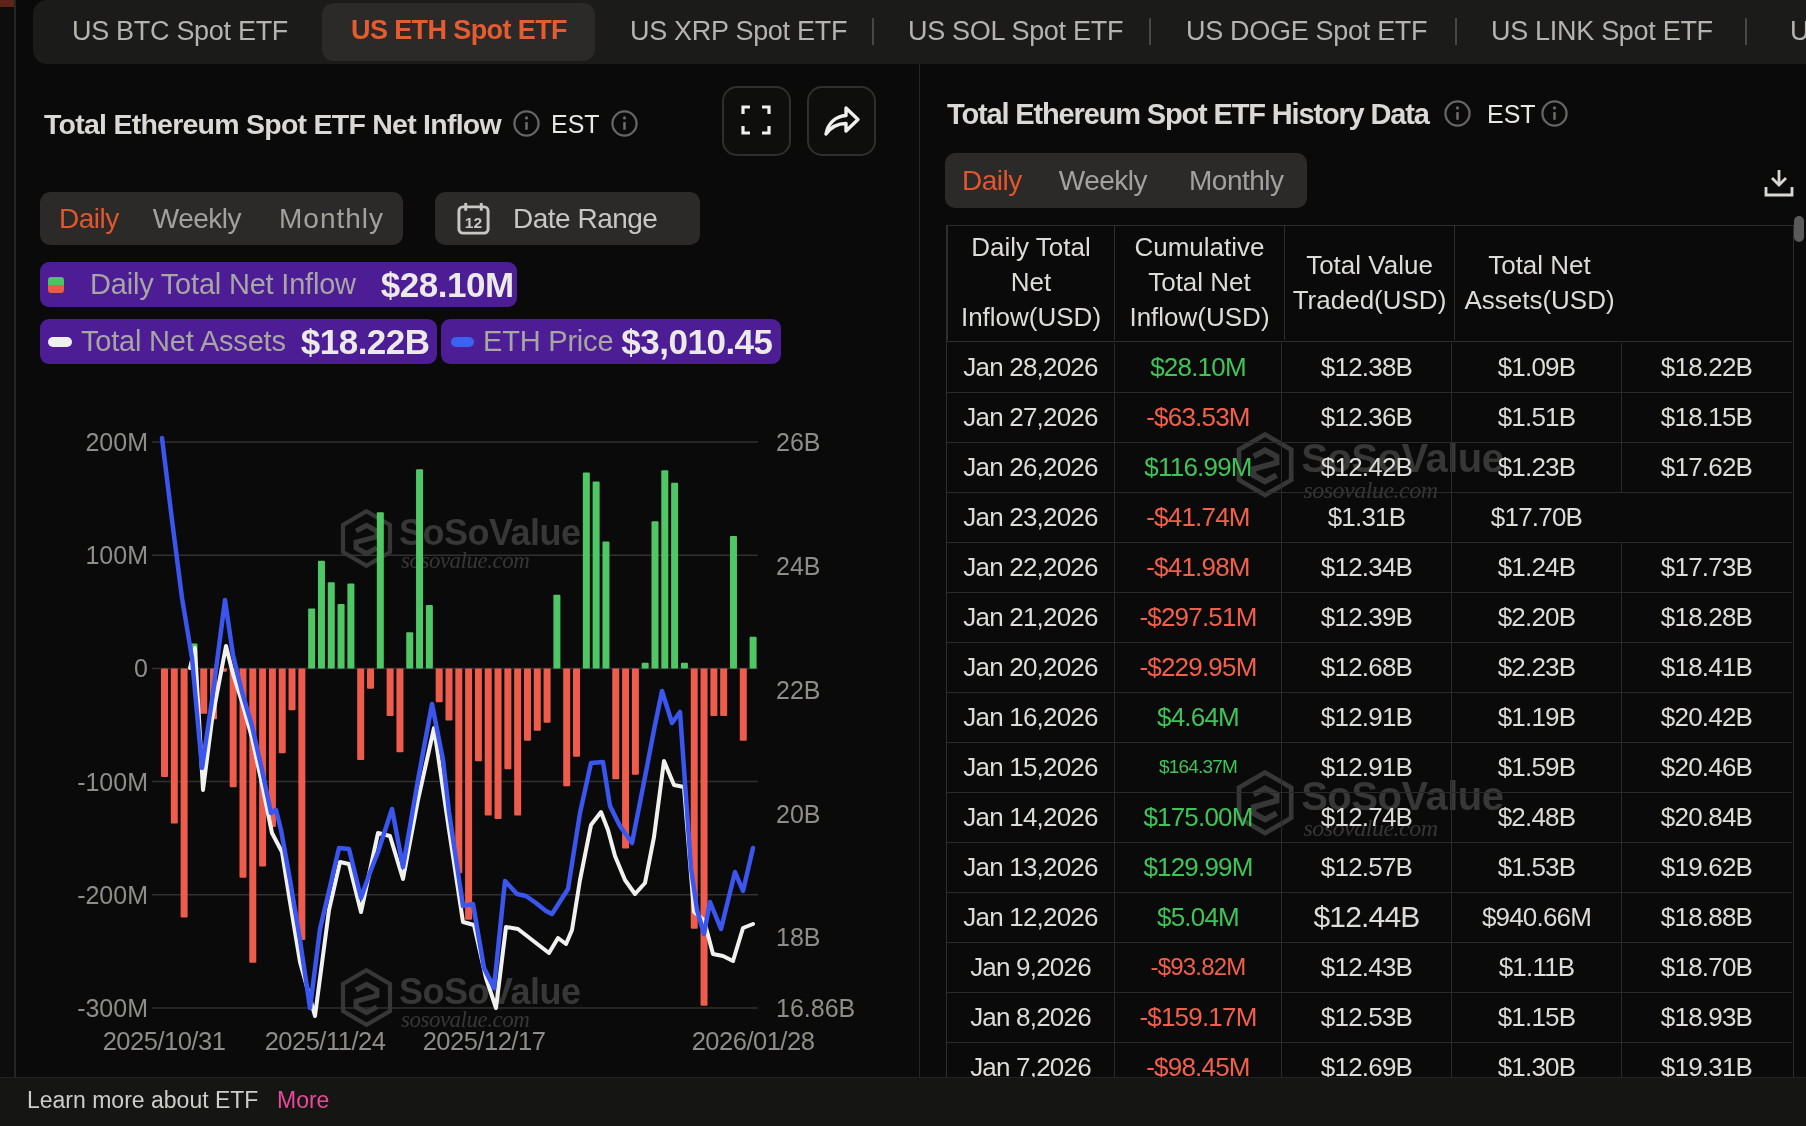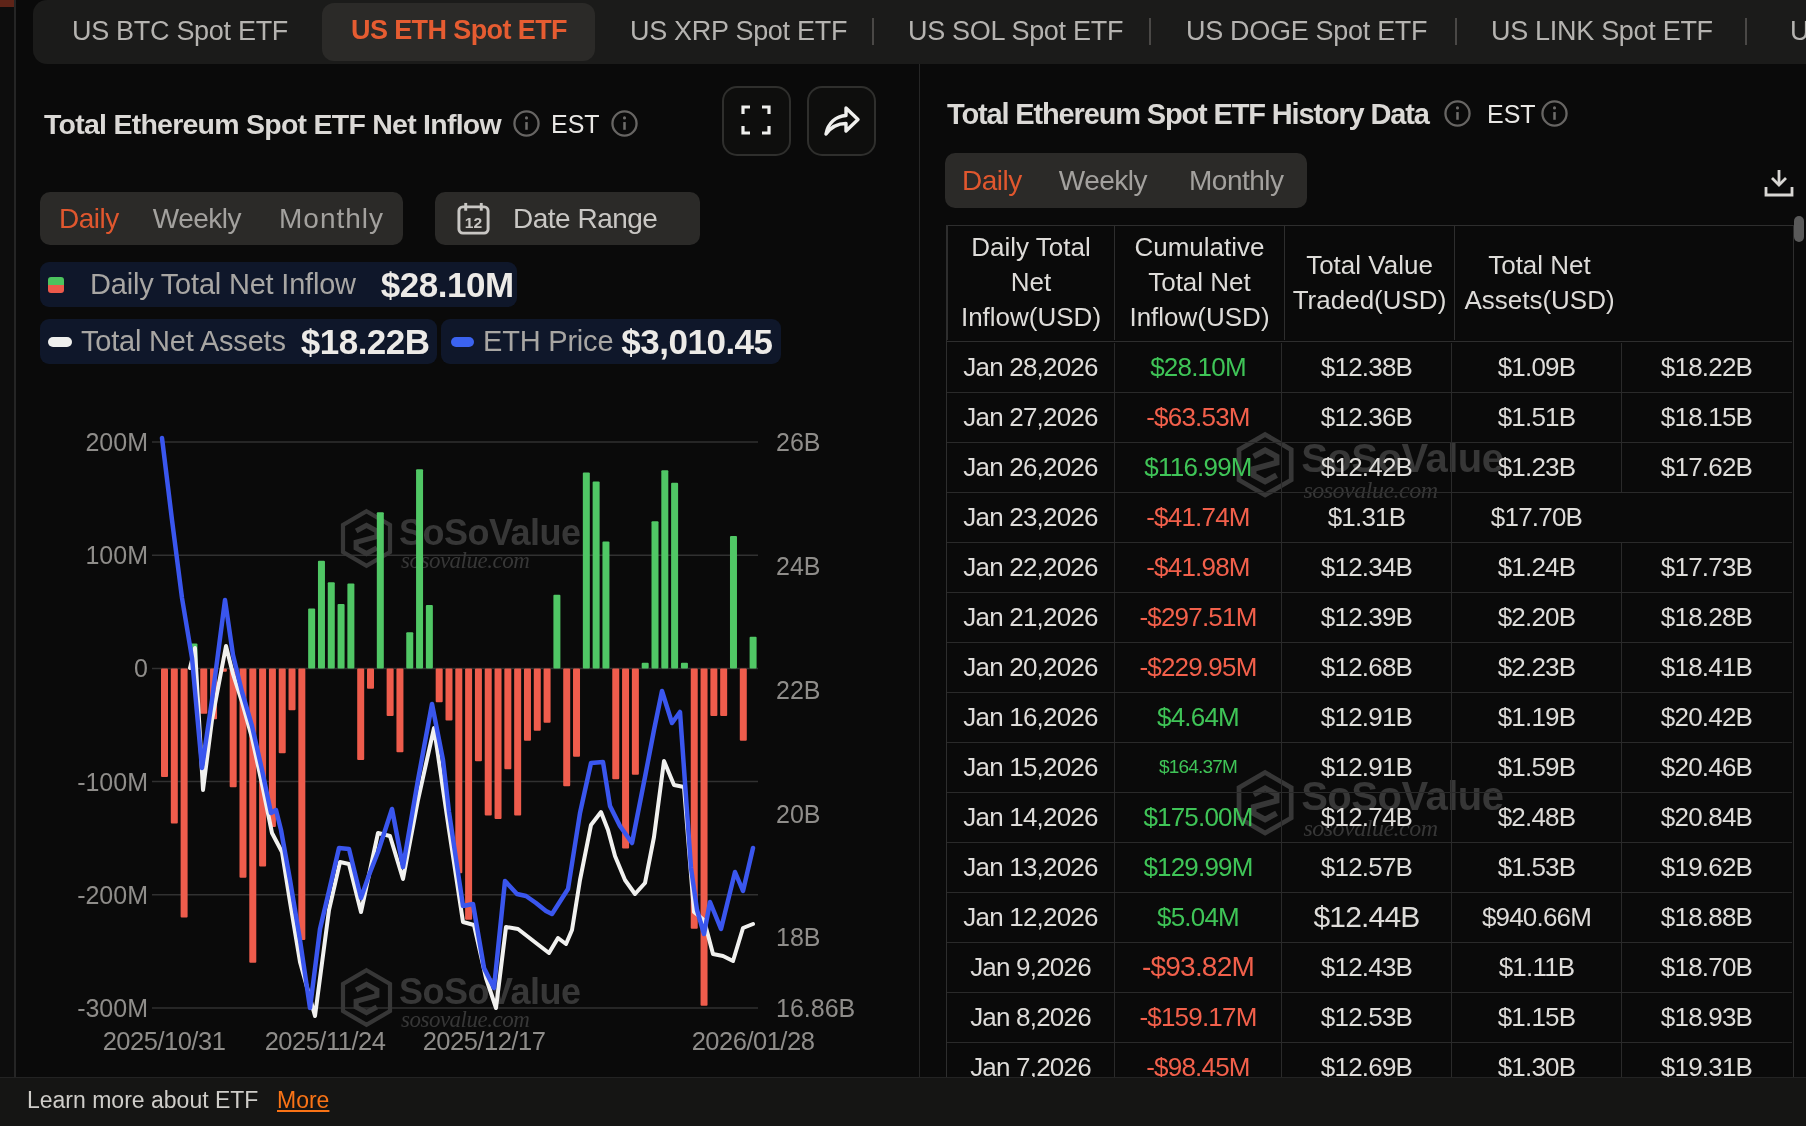--- a/index.html
+++ b/index.html
@@ -3,21 +3,21 @@
 <style>
 *{margin:0;padding:0;box-sizing:border-box}
 html,body{width:1806px;height:1126px;background:#0a0a0a;overflow:hidden;
 font-family:"Liberation Sans",sans-serif;position:relative}
 .abs{position:absolute}
 .tabtxt{font-size:27px;color:#b5b3b0;white-space:nowrap;letter-spacing:-0.3px}
 .sep{position:absolute;top:18px;width:2px;height:27px;background:#4a4846}
 .ibtn{position:absolute;width:69px;height:70px;border:2.5px solid #2f2f2d;border-radius:15px;background:#0e0e0d}
 .seg{position:absolute;background:#2b2a28;border-radius:10px;display:flex;align-items:center}
 .segt{font-size:28px;color:#a3a19e;letter-spacing:-0.5px}
-.chip{position:absolute;background:#0f172a;border-radius:9px;display:flex;align-items:center;height:45px}
+.chip{position:absolute;background:#4c1d95;border-radius:9px;display:flex;align-items:center;height:45px}
 .chipl{font-size:29px;color:#a8a6a3;white-space:nowrap;letter-spacing:-0.2px}
 .chipv{font-size:35px;font-weight:bold;color:#eceae7;white-space:nowrap;letter-spacing:-0.5px}
 .hrow{display:flex;position:absolute;left:947px;width:845px}
 .cell{display:flex;align-items:center;justify-content:center;text-align:center;color:#dedcd9}
 .r{color:#f2604b !important}
 .g{color:#3fc457 !important}
 </style></head>
 <body>
 
 <div class="abs" style="left:0;top:0;width:15px;height:1126px;background:#0d0d0d"></div>
@@ -331,34 +331,34 @@
 </div>
 <div class="hrow" style="top:893px;height:50px;border-bottom:1.5px solid #2a2a2a">
 <div class="cell " style="width:167px;height:48.5px;font-size:26px;letter-spacing:-0.8px">Jan 12,2026</div>
 <div class="cell g" style="width:167px;height:48.5px;border-left:1.5px solid #2a2a2a;font-size:26px;letter-spacing:-0.8px">$5.04M</div>
 <div class="cell " style="width:170px;height:48.5px;border-left:1.5px solid #2a2a2a;font-size:30px;letter-spacing:-0.8px">$12.44B</div>
 <div class="cell " style="width:170px;height:48.5px;border-left:1.5px solid #2a2a2a;font-size:26px;letter-spacing:-0.8px">$940.66M</div>
 <div class="cell " style="width:170px;height:48.5px;border-left:1.5px solid #2a2a2a;font-size:26px;letter-spacing:-0.8px">$18.88B</div>
 </div>
 <div class="hrow" style="top:943px;height:50px;border-bottom:1.5px solid #2a2a2a">
 <div class="cell " style="width:167px;height:48.5px;font-size:26px;letter-spacing:-0.8px">Jan 9,2026</div>
-<div class="cell r" style="width:167px;height:48.5px;border-left:1.5px solid #2a2a2a;font-size:28px;letter-spacing:-0.8px">-$93.82M</div>
+<div class="cell r" style="width:167px;height:48.5px;border-left:1.5px solid #2a2a2a;font-size:24px;letter-spacing:-0.8px">-$93.82M</div>
 <div class="cell " style="width:170px;height:48.5px;border-left:1.5px solid #2a2a2a;font-size:26px;letter-spacing:-0.8px">$12.43B</div>
 <div class="cell " style="width:170px;height:48.5px;border-left:1.5px solid #2a2a2a;font-size:26px;letter-spacing:-0.8px">$1.11B</div>
 <div class="cell " style="width:170px;height:48.5px;border-left:1.5px solid #2a2a2a;font-size:26px;letter-spacing:-0.8px">$18.70B</div>
 </div>
 <div class="hrow" style="top:993px;height:50px;border-bottom:1.5px solid #2a2a2a">
 <div class="cell " style="width:167px;height:48.5px;font-size:26px;letter-spacing:-0.8px">Jan 8,2026</div>
 <div class="cell r" style="width:167px;height:48.5px;border-left:1.5px solid #2a2a2a;font-size:26px;letter-spacing:-0.8px">-$159.17M</div>
 <div class="cell " style="width:170px;height:48.5px;border-left:1.5px solid #2a2a2a;font-size:26px;letter-spacing:-0.8px">$12.53B</div>
 <div class="cell " style="width:170px;height:48.5px;border-left:1.5px solid #2a2a2a;font-size:26px;letter-spacing:-0.8px">$1.15B</div>
 <div class="cell " style="width:170px;height:48.5px;border-left:1.5px solid #2a2a2a;font-size:26px;letter-spacing:-0.8px">$18.93B</div>
 </div>
 <div class="hrow" style="top:1043px;height:50px;border-bottom:1.5px solid #2a2a2a">
 <div class="cell " style="width:167px;height:48.5px;font-size:26px;letter-spacing:-0.8px">Jan 7,2026</div>
 <div class="cell r" style="width:167px;height:48.5px;border-left:1.5px solid #2a2a2a;font-size:26px;letter-spacing:-0.8px">-$98.45M</div>
 <div class="cell " style="width:170px;height:48.5px;border-left:1.5px solid #2a2a2a;font-size:26px;letter-spacing:-0.8px">$12.69B</div>
 <div class="cell " style="width:170px;height:48.5px;border-left:1.5px solid #2a2a2a;font-size:26px;letter-spacing:-0.8px">$1.30B</div>
 <div class="cell " style="width:170px;height:48.5px;border-left:1.5px solid #2a2a2a;font-size:26px;letter-spacing:-0.8px">$19.31B</div>
 </div>
 <div class="abs" style="left:0;top:1077px;width:1806px;height:49px;background:#151514;border-top:1px solid #232323"></div>
 <div class="abs" style="left:27px;top:1087px;font-size:23px;color:#cfcdc9">Learn more about ETF</div>
-<div class="abs" style="left:277px;top:1087px;font-size:23px;color:#f97316;text-decoration:underline">More</div>
+<div class="abs" style="left:277px;top:1087px;font-size:23px;color:#ec4899;">More</div>
 
 </body></html>

